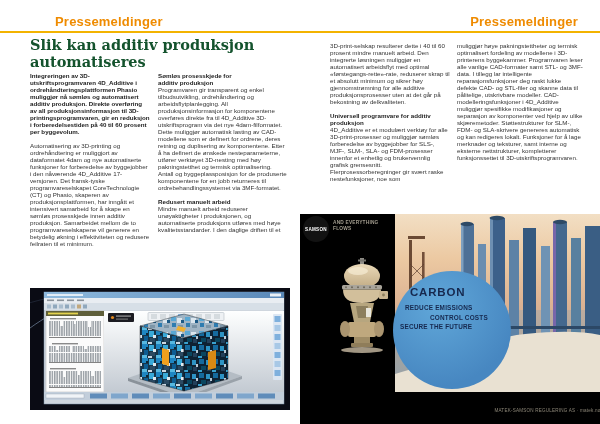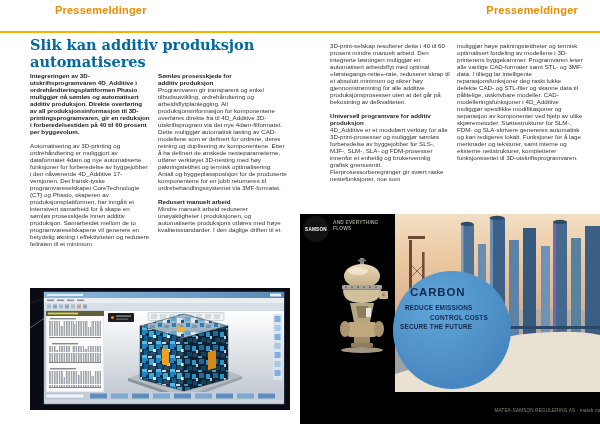--- a/index.html
+++ b/index.html
@@ -3,25 +3,25 @@
 <meta charset="utf-8">
 <style>
   html,body{margin:0;padding:0;}
   body{
     width:600px;height:424px;position:relative;overflow:hidden;background:#ffffff;
     font-family:"Liberation Sans",sans-serif;
     -webkit-font-smoothing:antialiased;
   }
   .spread{position:absolute;inset:0;}
   .rule{position:absolute;left:0;top:31px;width:600px;height:2px;background:#f3b300;}
-  .kicker{position:absolute;top:4px;font-weight:bold;font-size:11px;color:#ef8b00;letter-spacing:.2px;padding-left:25px;}
+  .kicker{position:absolute;top:14px;font-weight:bold;font-size:13px;color:#ef8b00;letter-spacing:.2px;padding-left:25px;}
   .kicker.kl{left:30px;}
   .kicker.kr{right:22px;text-align:right;}
   .title{position:absolute;left:30px;top:36px;width:242px;margin:0;
-    font-family:"DejaVu Serif",serif;font-weight:bold;font-size:14.5px;line-height:17px;color:#0369a1;}
+    font-family:"DejaVu Serif",serif;font-weight:bold;font-size:14.5px;line-height:17px;color:#14532d;}
   .cols{position:absolute;display:flex;overflow:hidden;}
   .cols-left{left:30px;top:72px;width:258px;height:212px;gap:8px;}
   .cols-right{left:330px;top:42px;width:253px;height:170px;gap:7px;}
   .col1l{width:120px;flex:none;}
   .col2l{width:130px;flex:none;}
   .col1r{width:120px;flex:none;}
   .col2r{width:126px;flex:none;}
   p{margin:0 0 7px 0;font-size:6.2px;line-height:7px;color:#333;}
   p.b{font-weight:bold;color:#222;}
   p.h{font-weight:bold;color:#222;margin-bottom:0;}

